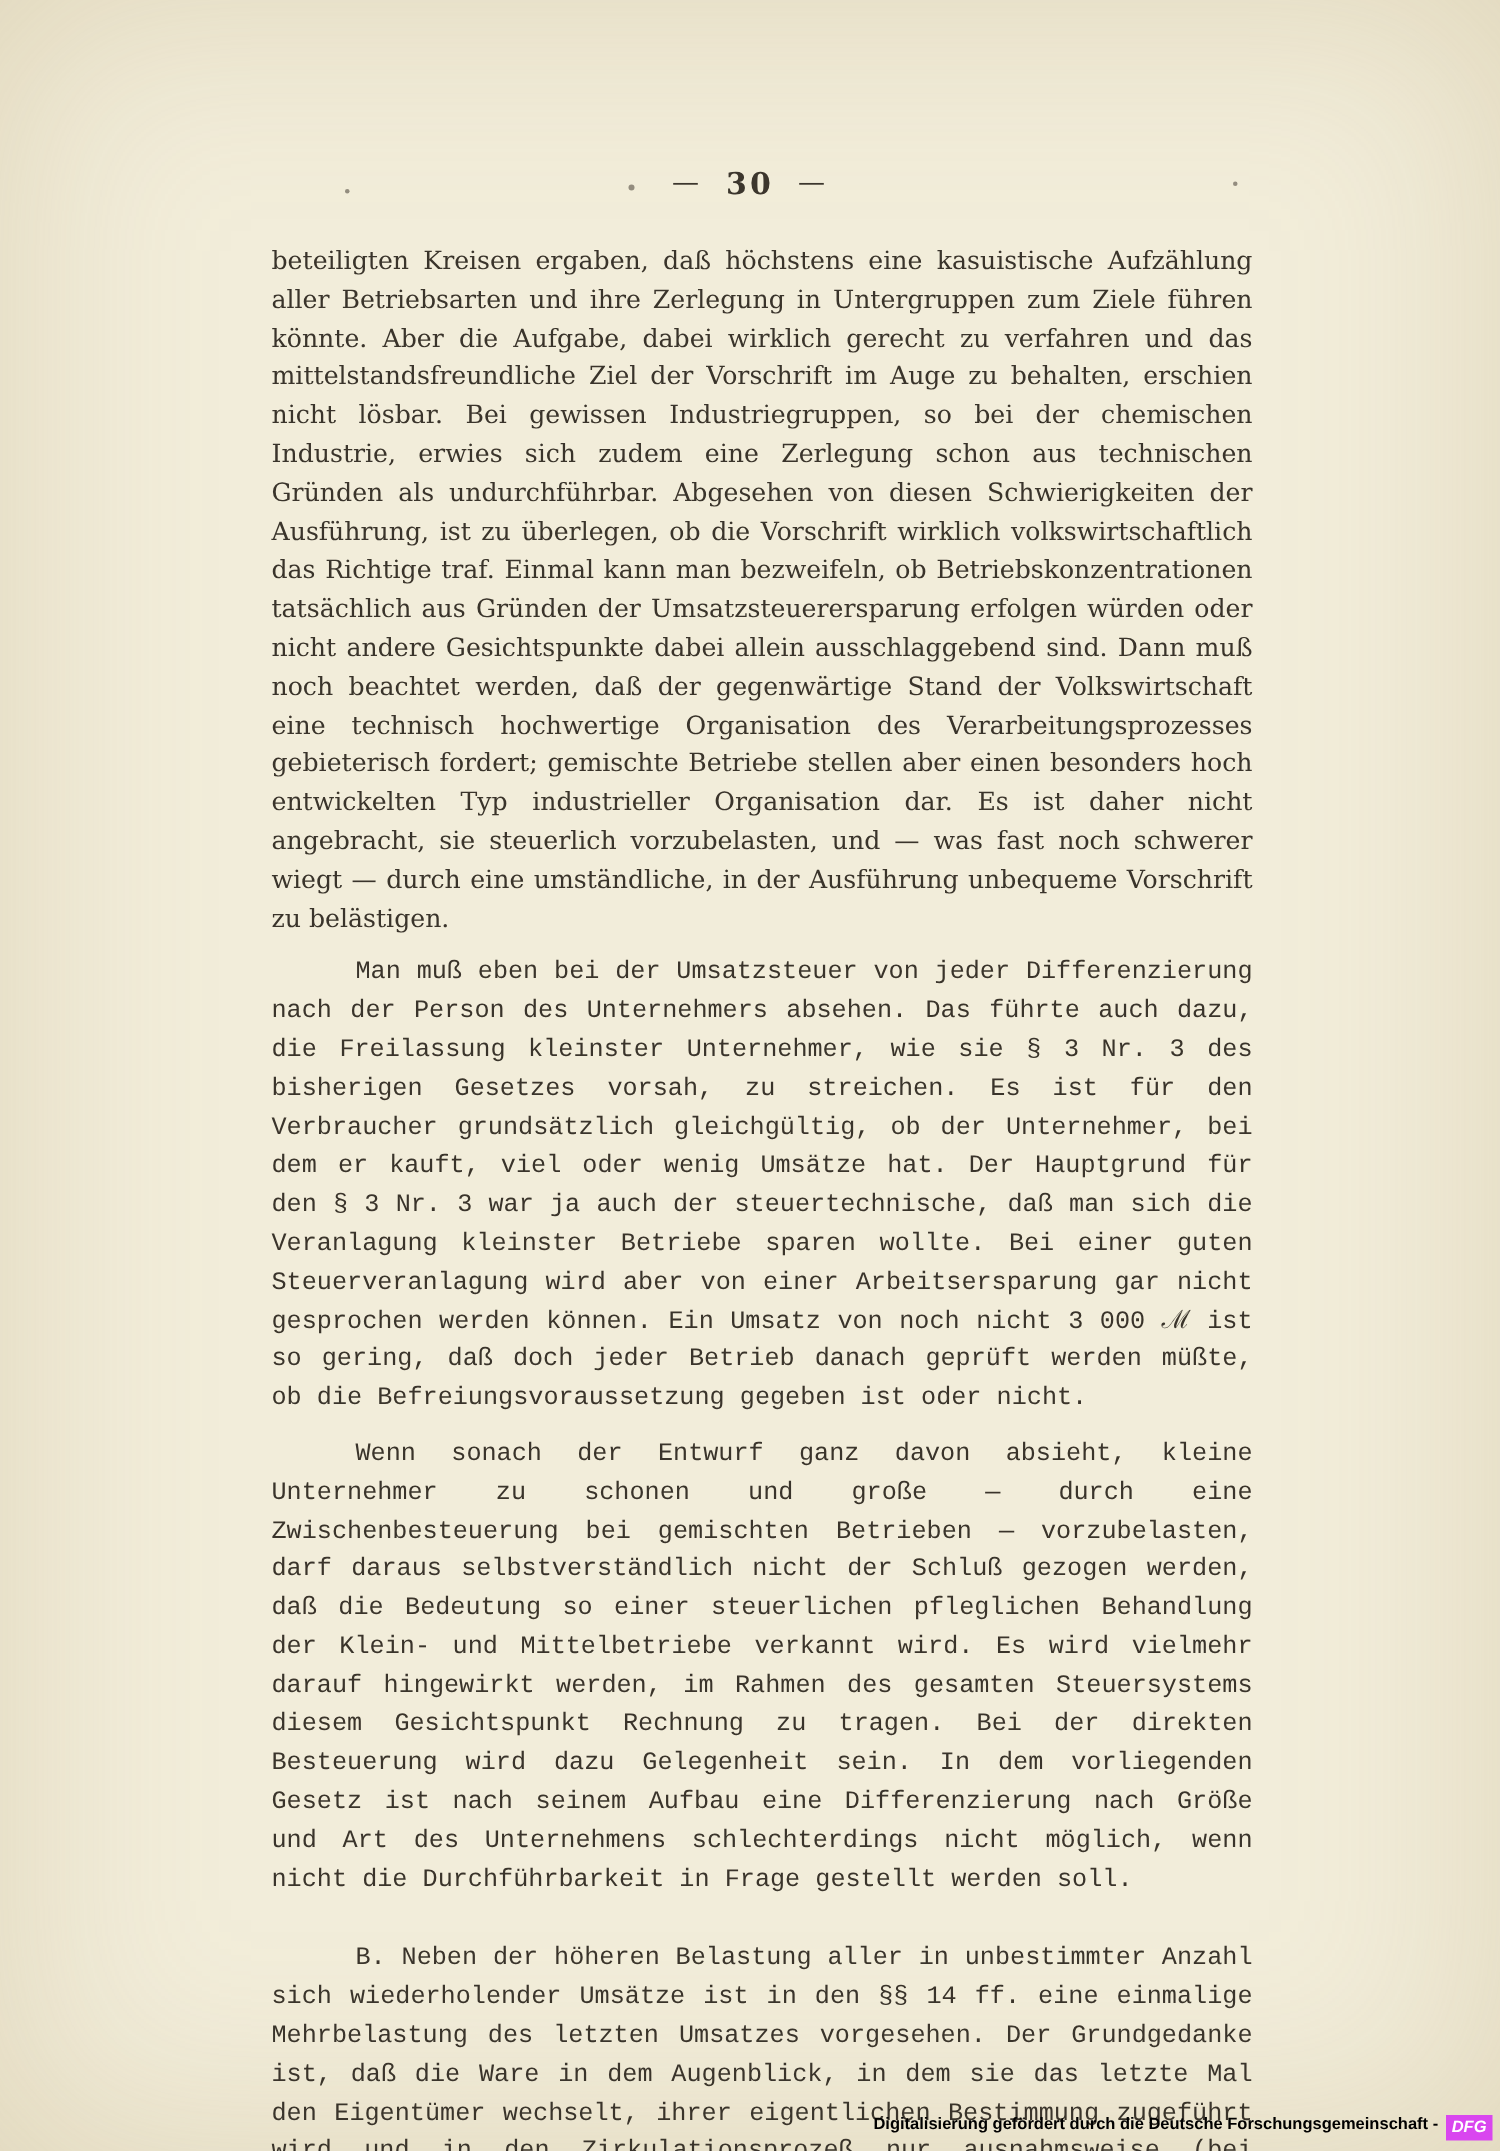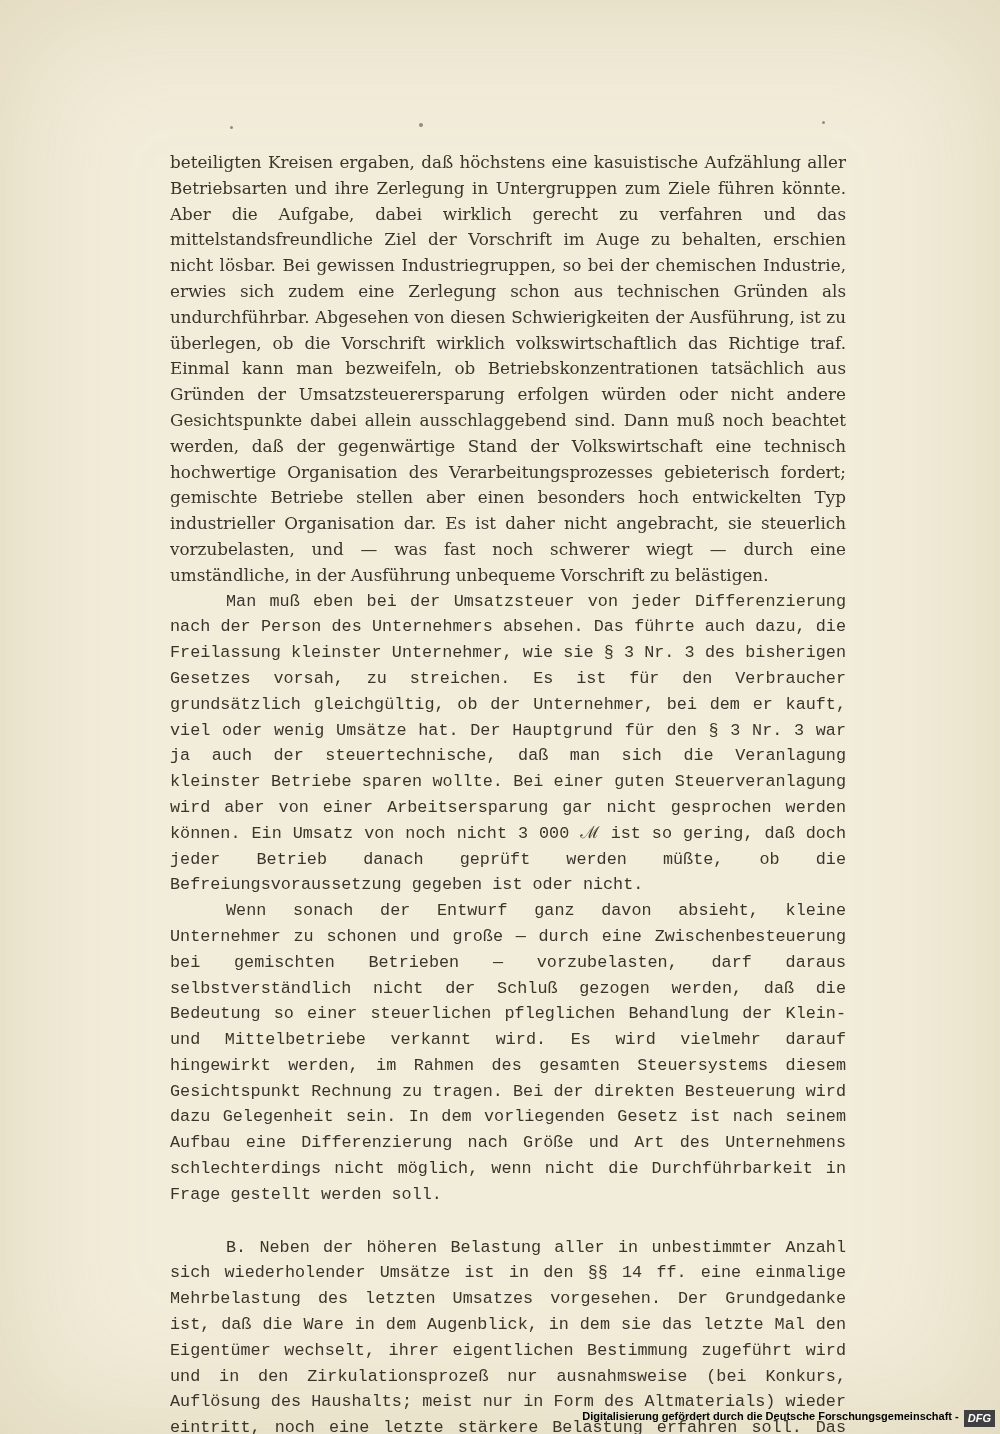--- a/index.html
+++ b/index.html
@@ -42,21 +42,21 @@
     position: absolute;
     top: 150px;
     left: 170px;
     width: 676px;
     font-size: 16.8px;
     line-height: 25.8px;
     text-align: justify;
     color: #3a342b;
   }
   .body-text p {
-    margin: 0;
+    margin: 11px;
   }
   .body-text p.indent {
     text-indent: 56px;
     font-family: Liberation Mono, monospace;
   }
   .body-text p.gap {
     margin-top: 27px;
   }
   .speck {
     position: absolute;
@@ -74,35 +74,38 @@
     display: flex;
     gap: 5px;
     font-family: "Liberation Sans", sans-serif;
     font-size: 11px;
     font-weight: bold;
     color: #000000;
     white-space: nowrap;
   }
   .dfg-box {
     display: inline-block;
-    background: #404040;
+    background: #d946ef;
     color: #ffffff;
     font-family: "Liberation Sans", sans-serif;
     font-weight: bold;
     font-style: italic;
     font-size: 11px;
     line-height: 14px;
     padding: 1px 4px 2px 4px;
   }
 </style>
 </head>
 <body>
 
 <div class="paper">
 
+  <div class="page-header">
+    <span class="dash">—</span><span class="page-num">30</span><span class="dash">—</span>
+  </div>
 
   <span class="speck s1"></span>
   <span class="speck s2"></span>
   <span class="speck s3"></span>
 
   <div class="body-text">
     <p>beteiligten Kreisen ergaben, daß höchstens eine kasuistische Aufzählung aller Betriebsarten und ihre Zerlegung in Untergruppen zum Ziele führen könnte. Aber die Aufgabe, dabei wirklich gerecht zu verfahren und das mittelstandsfreundliche Ziel der Vorschrift im Auge zu behalten, erschien nicht lösbar. Bei gewissen Industriegruppen, so bei der chemischen Industrie, erwies sich zudem eine Zerlegung schon aus technischen Gründen als undurchführbar. Abgesehen von diesen Schwierigkeiten der Ausführung, ist zu überlegen, ob die Vorschrift wirklich volkswirtschaftlich das Richtige traf. Einmal kann man bezweifeln, ob Betriebskonzentrationen tatsächlich aus Gründen der Umsatzsteuerersparung erfolgen würden oder nicht andere Gesichtspunkte dabei allein ausschlaggebend sind. Dann muß noch beachtet werden, daß der gegenwärtige Stand der Volkswirtschaft eine technisch hochwertige Organisation des Verarbeitungsprozesses gebieterisch fordert; gemischte Betriebe stellen aber einen besonders hoch entwickelten Typ industrieller Organisation dar. Es ist daher nicht angebracht, sie steuerlich vorzubelasten, und — was fast noch schwerer wiegt — durch eine umständliche, in der Ausführung unbequeme Vorschrift zu belästigen.</p>
     <p class="indent">Man muß eben bei der Umsatzsteuer von jeder Differenzierung nach der Person des Unternehmers absehen. Das führte auch dazu, die Freilassung kleinster Unternehmer, wie sie § 3 Nr. 3 des bisherigen Gesetzes vorsah, zu streichen. Es ist für den Verbraucher grundsätzlich gleichgültig, ob der Unternehmer, bei dem er kauft, viel oder wenig Umsätze hat. Der Hauptgrund für den § 3 Nr. 3 war ja auch der steuertechnische, daß man sich die Veranlagung kleinster Betriebe sparen wollte. Bei einer guten Steuerveranlagung wird aber von einer Arbeitsersparung gar nicht gesprochen werden können. Ein Umsatz von noch nicht 3 000 ℳ ist so gering, daß doch jeder Betrieb danach geprüft werden müßte, ob die Befreiungsvoraussetzung gegeben ist oder nicht.</p>
     <p class="indent">Wenn sonach der Entwurf ganz davon absieht, kleine Unternehmer zu schonen und große — durch eine Zwischenbesteuerung bei gemischten Betrieben — vorzubelasten, darf daraus selbstverständlich nicht der Schluß gezogen werden, daß die Bedeutung so einer steuerlichen pfleglichen Behandlung der Klein- und Mittelbetriebe verkannt wird. Es wird vielmehr darauf hingewirkt werden, im Rahmen des gesamten Steuersystems diesem Gesichtspunkt Rechnung zu tragen. Bei der direkten Besteuerung wird dazu Gelegenheit sein. In dem vorliegenden Gesetz ist nach seinem Aufbau eine Differenzierung nach Größe und Art des Unternehmens schlechterdings nicht möglich, wenn nicht die Durchführbarkeit in Frage gestellt werden soll.</p>
     <p class="indent gap">B. Neben der höheren Belastung aller in unbestimmter Anzahl sich wiederholender Umsätze ist in den §§ 14 ff. eine einmalige Mehrbelastung des letzten Umsatzes vorgesehen. Der Grundgedanke ist, daß die Ware in dem Augenblick, in dem sie das letzte Mal den Eigentümer wechselt, ihrer eigentlichen Bestimmung zugeführt wird und in den Zirkulationsprozeß nur ausnahmsweise (bei Konkurs, Auflösung des Haushalts; meist nur in Form des Altmaterials) wieder eintritt, noch eine letzte stärkere Belastung erfahren soll. Das ist wirtschaftlich erträglich, denn es wird vermieden, daß der Abwälzungskampf sich durch den ganzen Produktionsprozeß zieht, durch die unvermeidbar stärkeren Aufschläge, als sie an sich notwendig wären, alle Beteiligten zu größerer Kapitalaufwendung zwingt und ihnen bis zur Weiterwälzung Zinsverluste bereitet. Außerdem bleibt die Ausfuhr unberührt, ohne daß Erstattungen</p>

